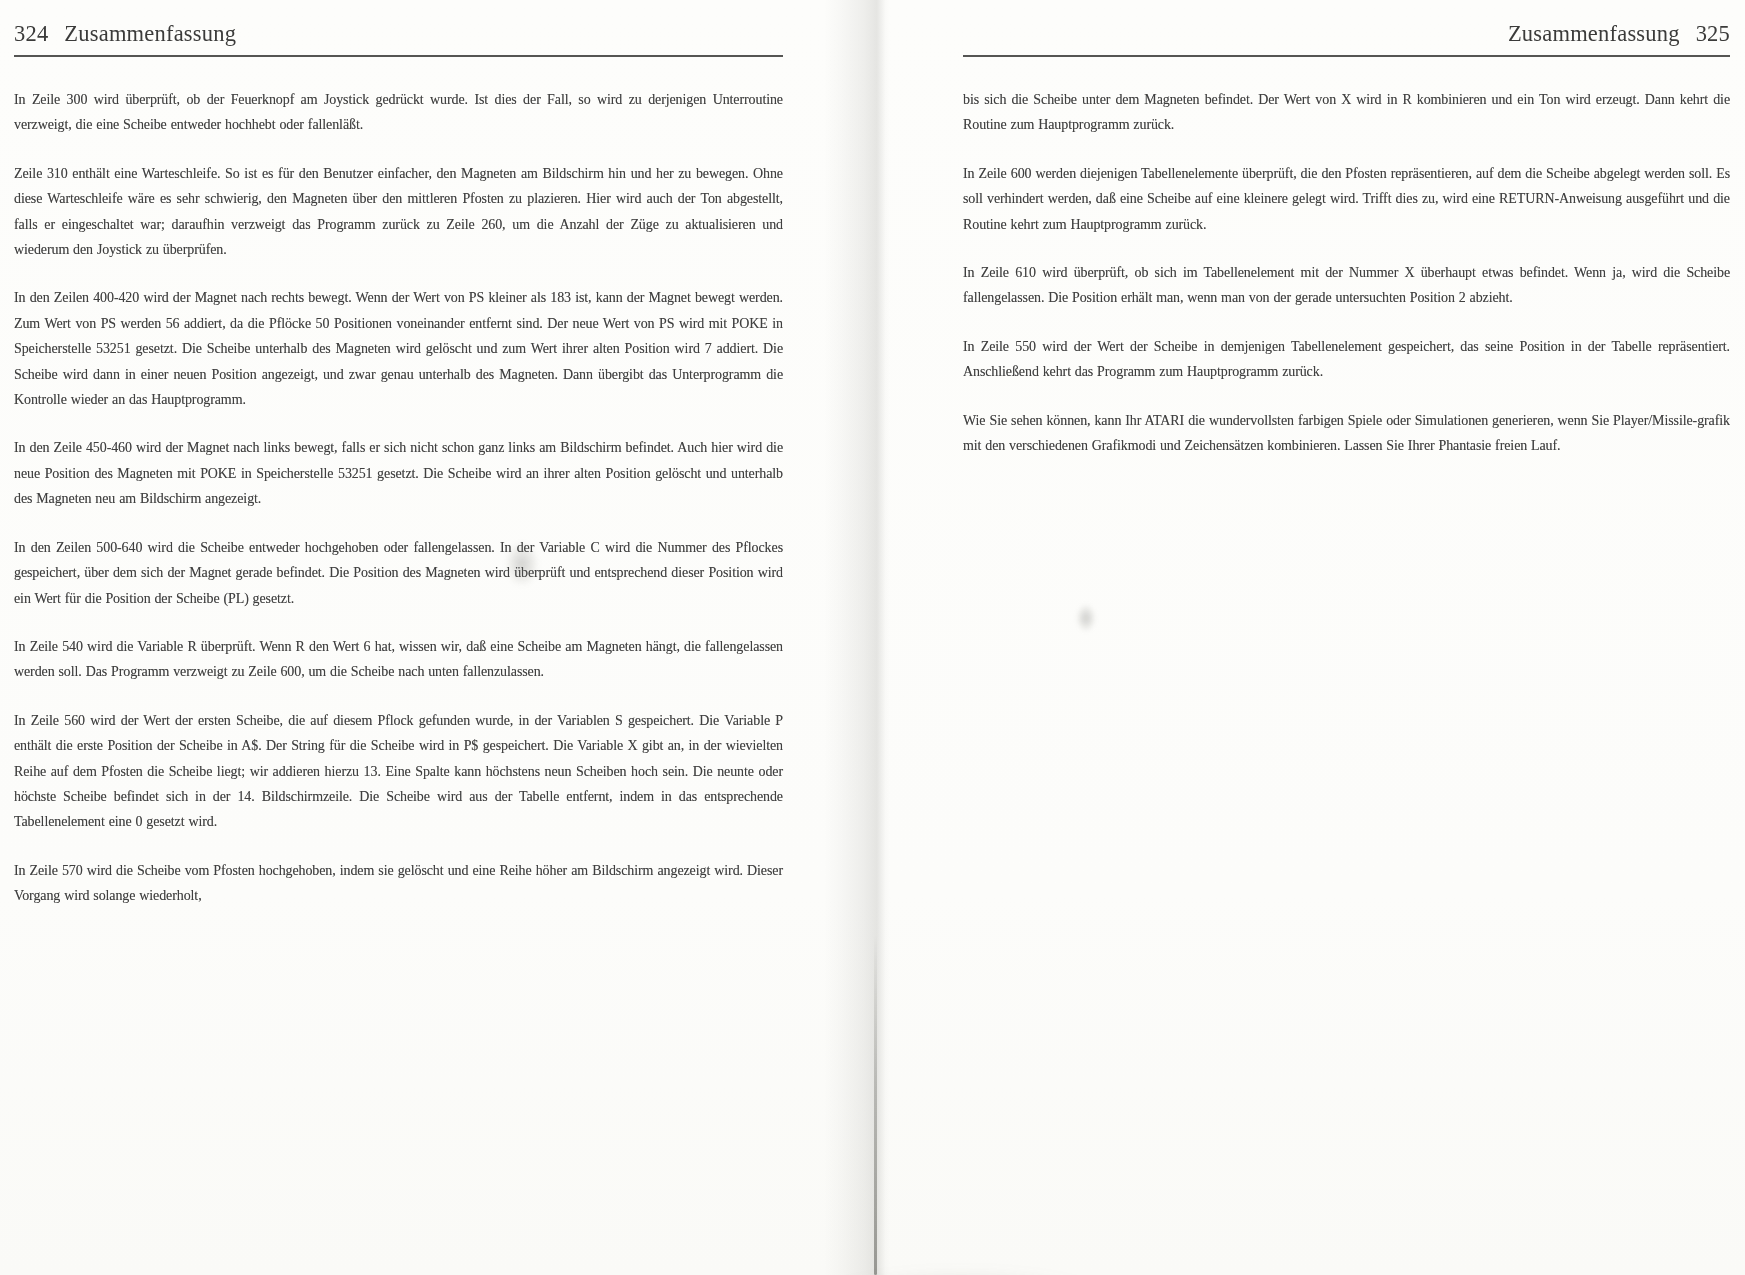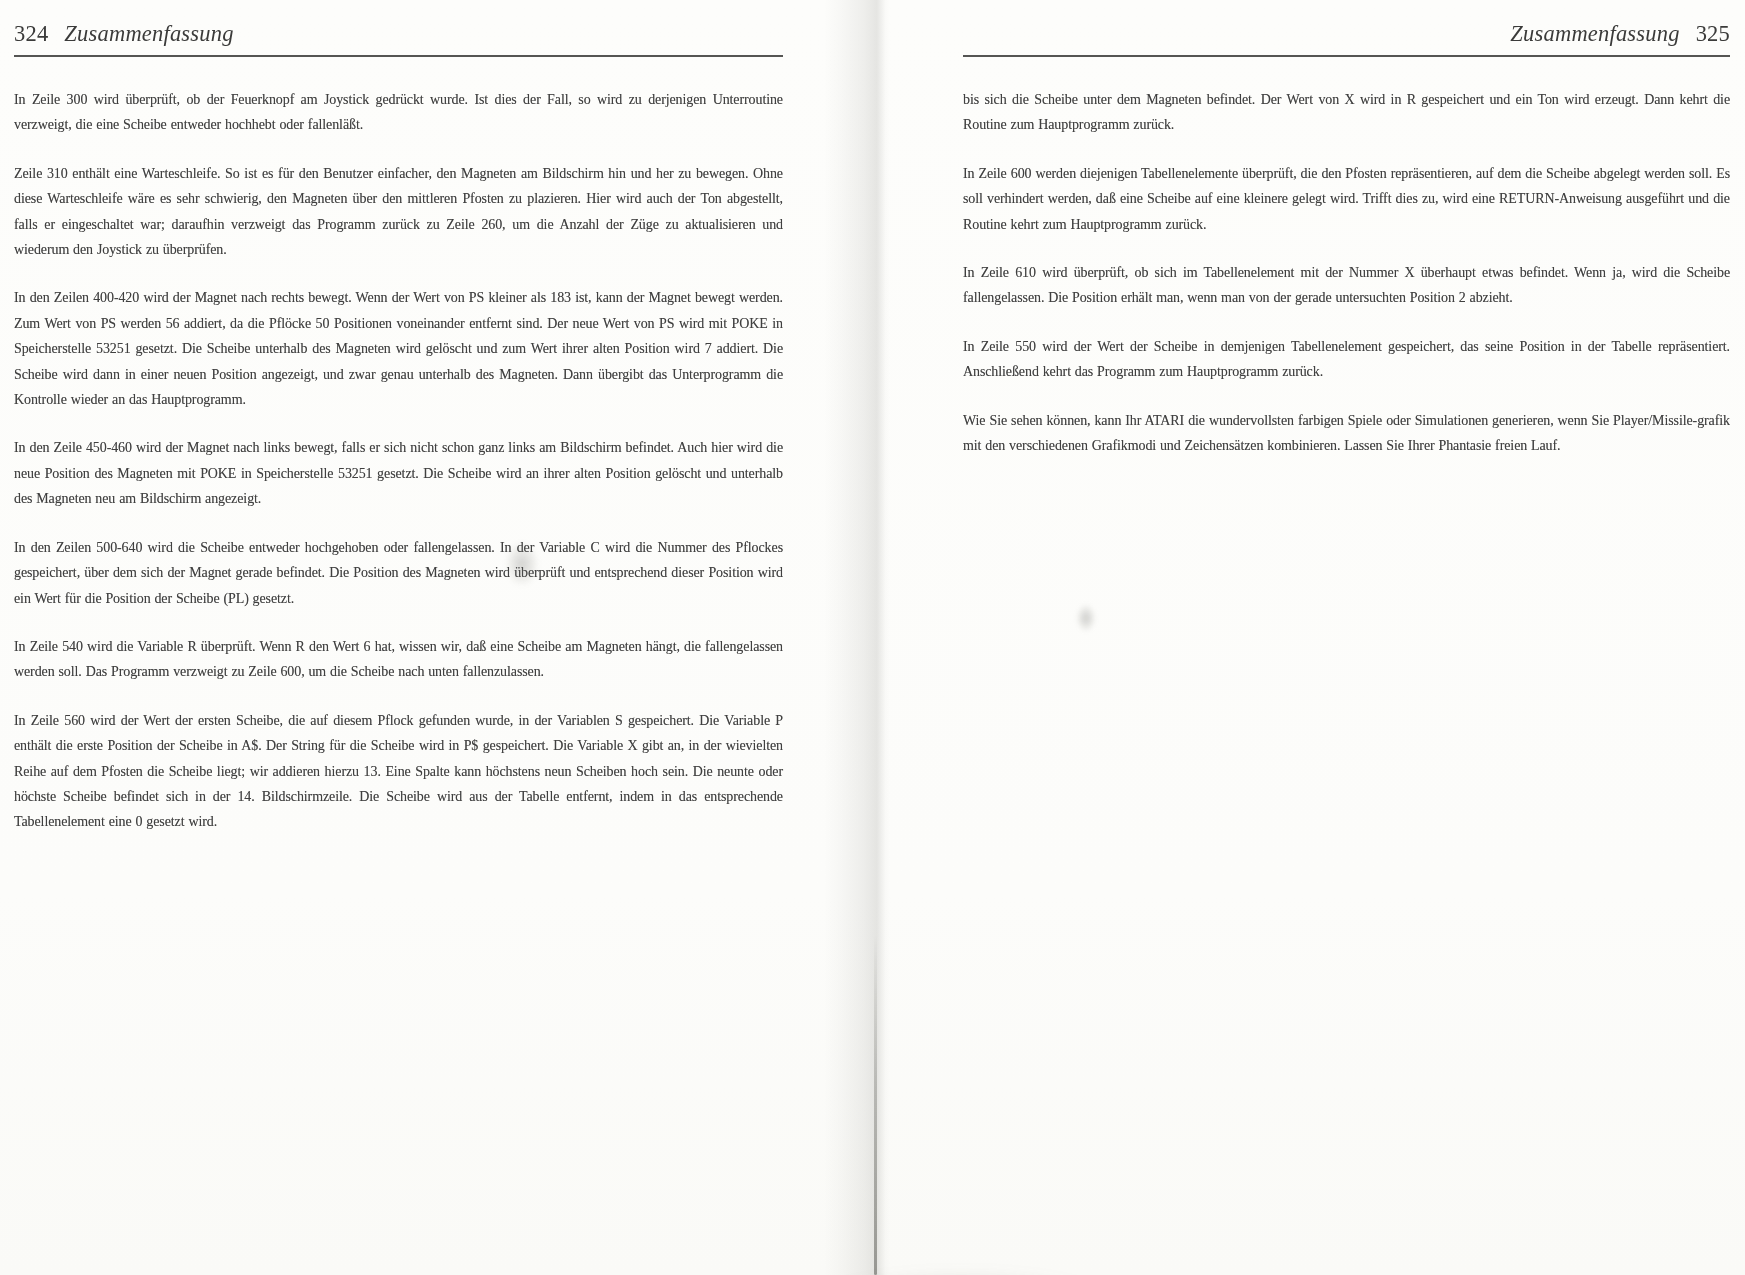--- a/index.html
+++ b/index.html
@@ -31,21 +31,21 @@
   .page-header {
     display: flex;
     align-items: baseline;
     gap: 16px;
     padding-top: 21px;
     font-size: 22.5px;
     letter-spacing: 0.2px;
     color: #3b3b3a;
   }
   .page.right .page-header { justify-content: flex-end; }
-  .running-title { font-style: italic; }
+  .running-title { }
   .header-rule {
     border-top: 2px solid #555553;
     margin-top: 8px;
     height: 0;
   }
 
   .body-text {
     margin-top: 30px;
     font-size: 14px;
     line-height: 25.4px;
@@ -125,31 +125,32 @@
     </header>
     <div class="header-rule"></div>
     <div class="body-text">
       <p>In Zeile 300 wird überprüft, ob der Feuerknopf am Joystick gedrückt wurde. Ist dies der Fall, so wird zu derjenigen Unterroutine verzweigt, die eine Scheibe entweder hochhebt oder fallenläßt.</p>
       <p>Zeile 310 enthält eine Warteschleife. So ist es für den Benutzer einfacher, den Magneten am Bildschirm hin und her zu bewegen. Ohne diese Warteschleife wäre es sehr schwierig, den Magneten über den mittleren Pfosten zu plazieren. Hier wird auch der Ton abgestellt, falls er eingeschaltet war; daraufhin verzweigt das Programm zurück zu Zeile 260, um die Anzahl der Züge zu aktualisieren und wiederum den Joystick zu überprüfen.</p>
       <p>In den Zeilen 400-420 wird der Magnet nach rechts bewegt. Wenn der Wert von PS kleiner als 183 ist, kann der Magnet bewegt werden. Zum Wert von PS werden 56 addiert, da die Pflöcke 50 Positionen voneinander entfernt sind. Der neue Wert von PS wird mit POKE in Speicherstelle 53251 gesetzt. Die Scheibe unterhalb des Magneten wird gelöscht und zum Wert ihrer alten Position wird 7 addiert. Die Scheibe wird dann in einer neuen Position angezeigt, und zwar genau unterhalb des Magneten. Dann übergibt das Unterprogramm die Kontrolle wieder an das Hauptprogramm.</p>
       <p>In den Zeile 450-460 wird der Magnet nach links bewegt, falls er sich nicht schon ganz links am Bildschirm befindet. Auch hier wird die neue Position des Magneten mit POKE in Speicherstelle 53251 gesetzt. Die Scheibe wird an ihrer alten Position gelöscht und unterhalb des Magneten neu am Bildschirm angezeigt.</p>
       <p>In den Zeilen 500-640 wird die Scheibe entweder hochgehoben oder fallengelassen. In der Variable C wird die Nummer des Pflockes gespeichert, über dem sich der Magnet gerade befindet. Die Position des Magneten wird überprüft und entsprechend dieser Position wird ein Wert für die Position der Scheibe (PL) gesetzt.</p>
       <p>In Zeile 540 wird die Variable R überprüft. Wenn R den Wert 6 hat, wissen wir, daß eine Scheibe am Magneten hängt, die fallengelassen werden soll. Das Programm verzweigt zu Zeile 600, um die Scheibe nach unten fallenzulassen.</p>
       <p>In Zeile 560 wird der Wert der ersten Scheibe, die auf diesem Pflock gefunden wurde, in der Variablen S gespeichert. Die Variable P enthält die erste Position der Scheibe in A$. Der String für die Scheibe wird in P$ gespeichert. Die Variable X gibt an, in der wievielten Reihe auf dem Pfosten die Scheibe liegt; wir addieren hierzu 13. Eine Spalte kann höchstens neun Scheiben hoch sein. Die neunte oder höchste Scheibe befindet sich in der 14. Bildschirmzeile. Die Scheibe wird aus der Tabelle entfernt, indem in das entsprechende Tabellenelement eine 0 gesetzt wird.</p>
+      <p>In Zeile 570 wird die Scheibe vom Pfosten hochgehoben, indem sie gelöscht und eine Reihe höher am Bildschirm angezeigt wird. Dieser Vorgang wird solange wiederholt,</p>
     </div>
   </section>
 
   <section class="page right">
     <header class="page-header">
       <span class="running-title">Zusammenfassung</span>
       <span class="pagenum">325</span>
     </header>
     <div class="header-rule"></div>
     <div class="body-text">
-      <p>bis sich die Scheibe unter dem Magneten befindet. Der Wert von X wird in R gespeichert und ein Ton wird erzeugt. Dann kehrt die Routine zum Hauptprogramm zurück.</p>
+      <p>bis sich die Scheibe unter dem Magneten befindet. Der Wert von X wird in R kombinieren und ein Ton wird erzeugt. Dann kehrt die Routine zum Hauptprogramm zurück.</p>
       <p>In Zeile 600 werden diejenigen Tabellenelemente überprüft, die den Pfosten repräsentieren, auf dem die Scheibe abgelegt werden soll. Es soll verhindert werden, daß eine Scheibe auf eine kleinere gelegt wird. Trifft dies zu, wird eine RETURN-Anweisung ausgeführt und die Routine kehrt zum Hauptprogramm zurück.</p>
       <p>In Zeile 610 wird überprüft, ob sich im Tabellenelement mit der Nummer X überhaupt etwas befindet. Wenn ja, wird die Scheibe fallengelassen. Die Position erhält man, wenn man von der gerade untersuchten Position 2 abzieht.</p>
       <p>In Zeile 550 wird der Wert der Scheibe in demjenigen Tabellenelement gespeichert, das seine Position in der Tabelle repräsentiert. Anschließend kehrt das Programm zum Hauptprogramm zurück.</p>
       <p>Wie Sie sehen können, kann Ihr ATARI die wundervollsten farbigen Spiele oder Simulationen generieren, wenn Sie Player/Missile-grafik mit den verschiedenen Grafikmodi und Zeichensätzen kombinieren. Lassen Sie Ihrer Phantasie freien Lauf.</p>
     </div>
   </section>
 
   <div class="gutter-shade"></div>
   <div class="page-edge-line"></div>
   <div class="bottom-shadow"></div>

